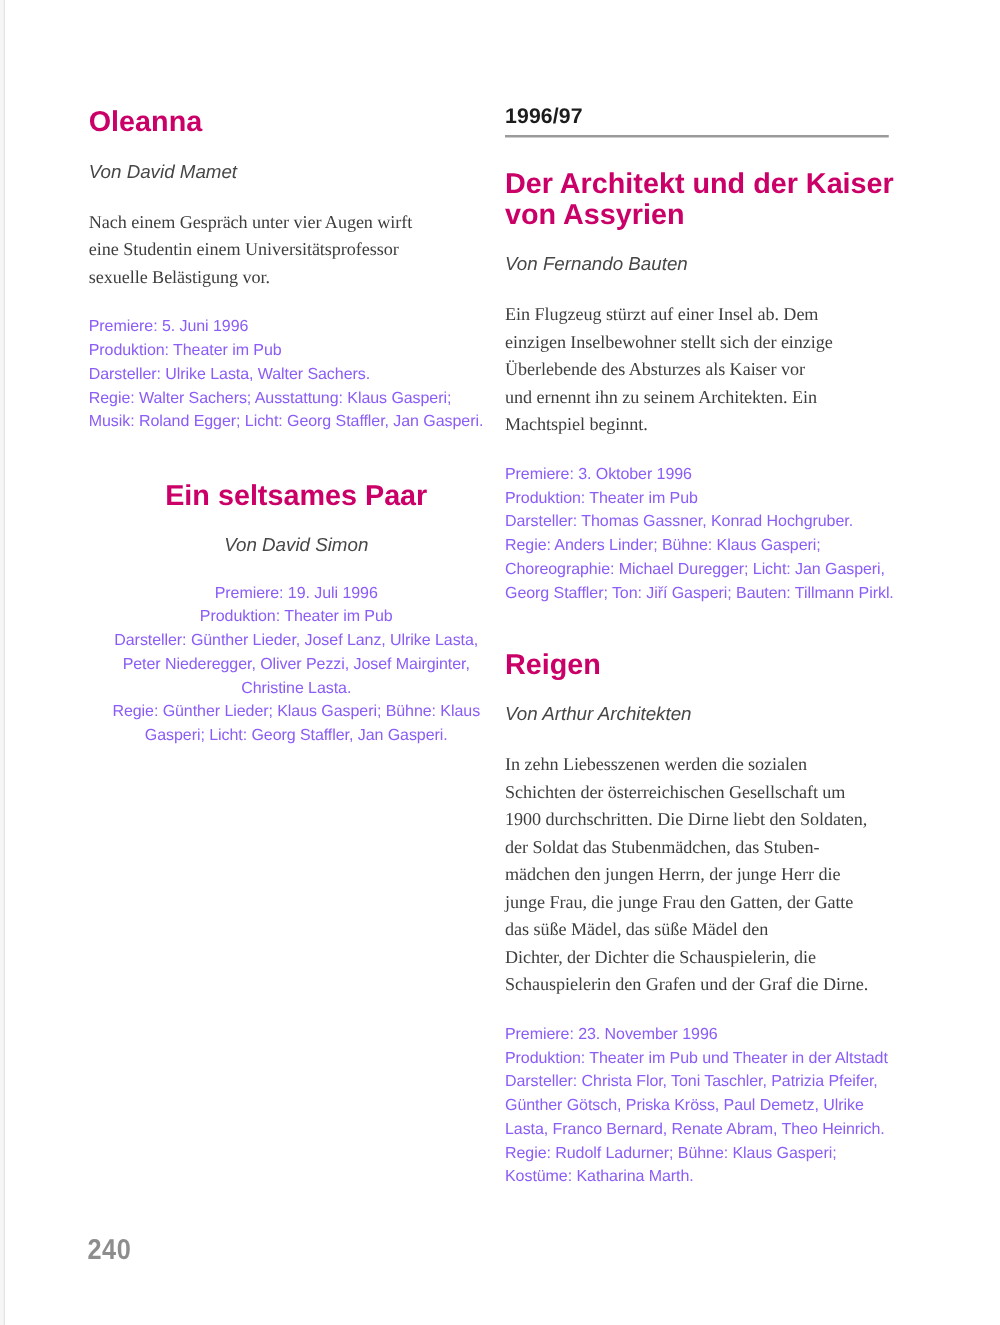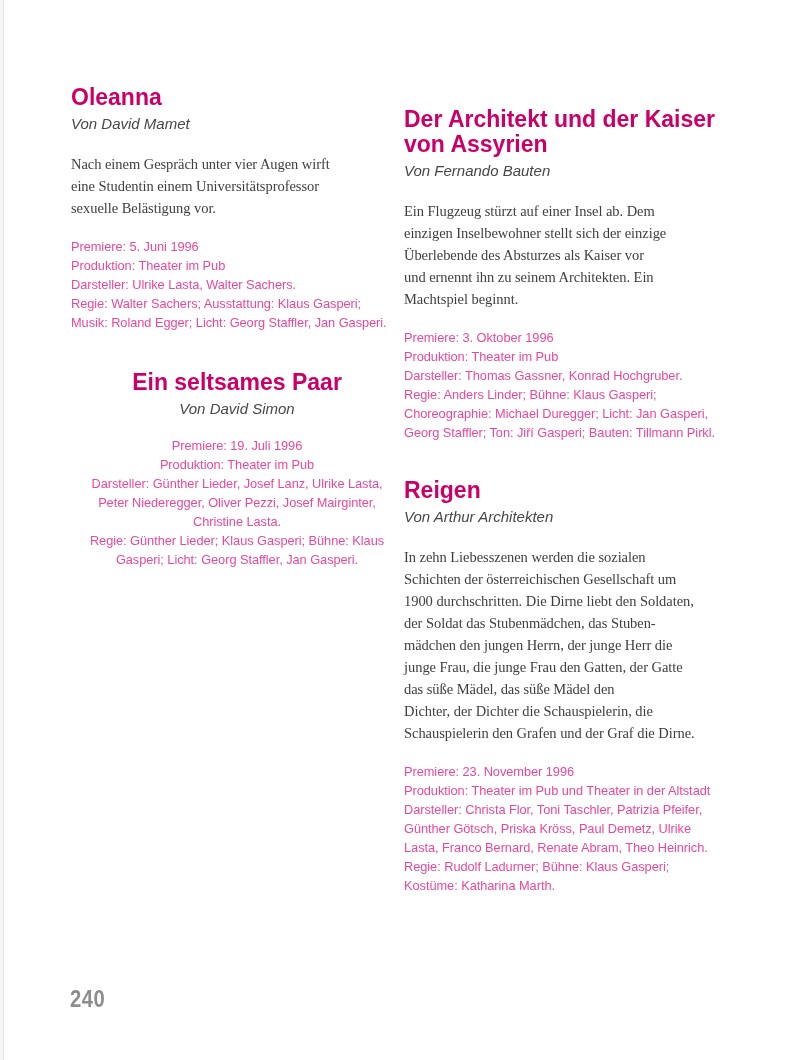--- a/index.html
+++ b/index.html
@@ -30,28 +30,28 @@
   .season-rule {
     height: 2px; width: 307px; background: #9b9b9b; margin-top: 5px;
   }
 
   .play-title {
     font-size: 23px; font-weight: 700; color: #ca0068;
     line-height: 25px; white-space: pre-line;
   }
   .play-author {
     font-size: 15px; font-style: italic; color: #474747;
-    line-height: 18px; margin-top: 5px;
+    line-height: 18px; margin-top: 19px;
   }
   .play-synopsis {
     font-size: 14.5px; color: #3e3e3e; line-height: 22px;
     letter-spacing: -0.05px; margin-top: 20px; white-space: pre-line; font-family: Liberation Serif, serif;
   }
   .play-credits {
-    font-size: 12.8px; color: #ec4899; line-height: 19px;
+    font-size: 12.8px; color: #8b5cf6; line-height: 19px;
     letter-spacing: -0.05px; margin-top: 18px; white-space: pre-line;
   }
 
   .col-left  .play + .play { margin-top: 38px; text-align: center; }
   .col-right .play-first   { margin-top: 24px; }
   .col-right .play + .play { margin-top: 36px; }
 
   .page-number {
     position: absolute; left: 70px; top: 986px;
     font-size: 23px; font-weight: 700; color: #8d8d8d;
@@ -89,20 +89,24 @@
 Peter Niederegger, Oliver Pezzi, Josef Mairginter,
 Christine Lasta.
 Regie: Günther Lieder; Klaus Gasperi; Bühne: Klaus
 Gasperi; Licht: Georg Staffler, Jan Gasperi.</p>
     </section>
 
   </div>
 
   <div class="col col-right">
 
+    <header>
+      <h1 class="season-title">1996/97</h1>
+      <div class="season-rule"></div>
+    </header>
 
     <section class="play play-first">
       <h2 class="play-title">Der Architekt und der Kaiser
 von Assyrien</h2>
       <p class="play-author">Von Fernando Bauten</p>
       <p class="play-synopsis">Ein Flugzeug stürzt auf einer Insel ab. Dem
 einzigen Inselbewohner stellt sich der einzige
 Überlebende des Absturzes als Kaiser vor
 und ernennt ihn zu seinem Architekten. Ein
 Machtspiel beginnt.</p>

